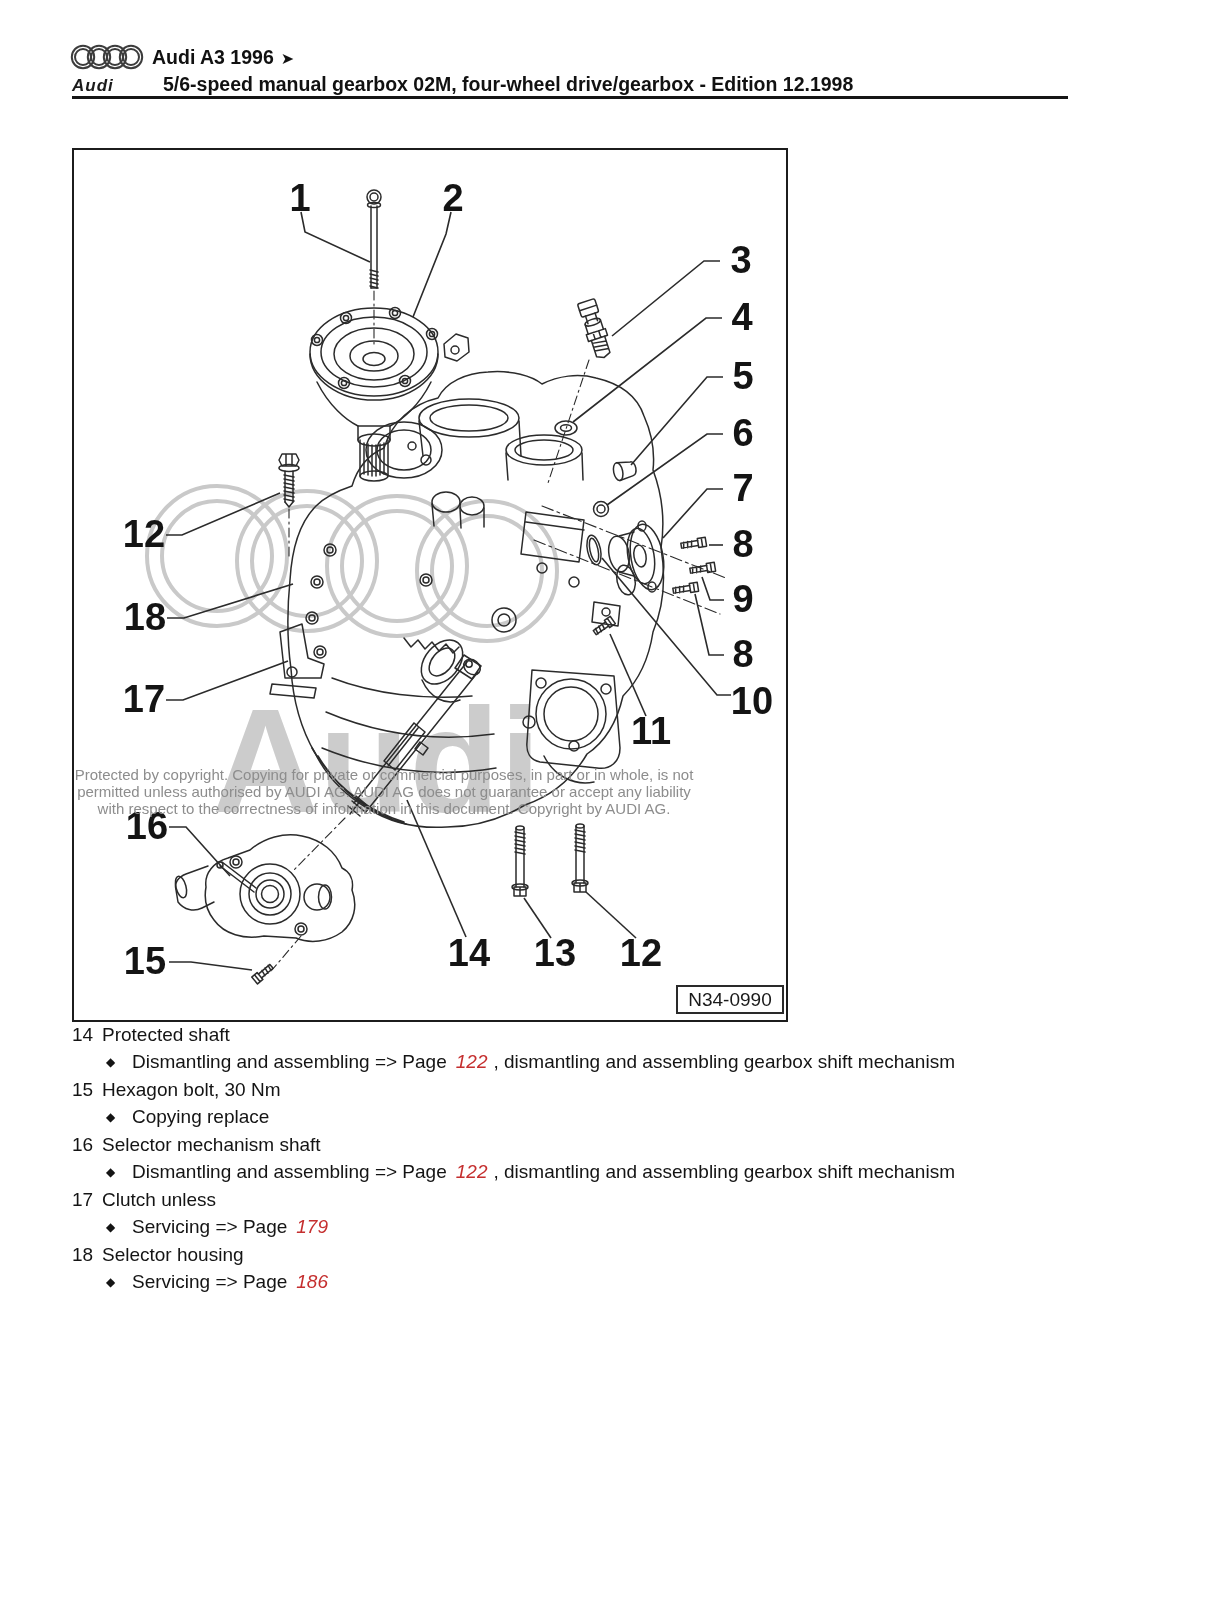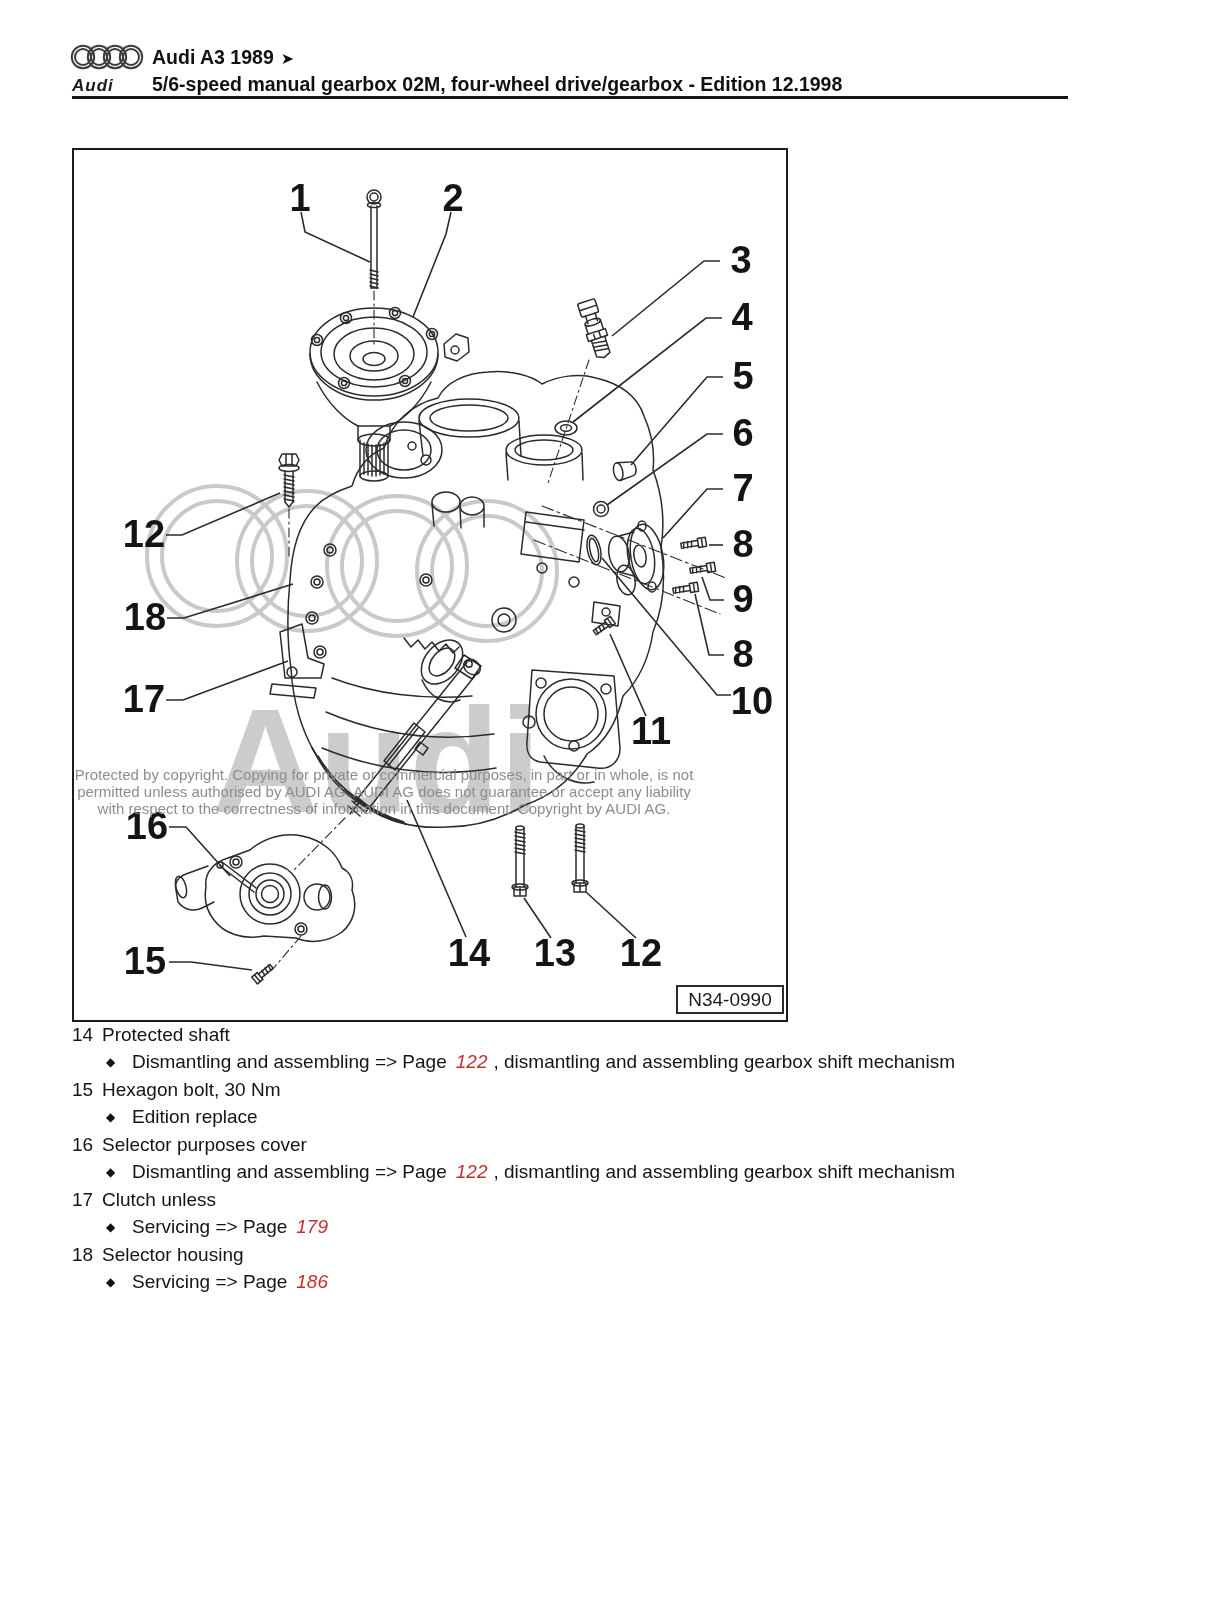--- a/index.html
+++ b/index.html
@@ -7,21 +7,21 @@
     width:1206px;height:1599px;position:relative;background:#ffffff;
     font-family:"Liberation Sans","DejaVu Sans",sans-serif;color:#111;
     overflow:hidden;
   }
   
   .logo-rings{position:absolute;left:70px;top:44px;}
   .logo-word{position:absolute;left:72px;top:76px;font-size:17px;font-weight:bold;
     letter-spacing:1px;color:#1b1b1b;font-style:italic;}
   .hdr-line1{position:absolute;left:152px;top:46px;font-size:19.5px;font-weight:bold;}
   .hdr-line1 .arrow{font-size:16px;margin-left:7px;}
-  .hdr-line2{position:absolute;left:152px;top:73px;font-size:19.5px;font-weight:bold;}
+  .hdr-line2{position:absolute;left:163px;top:73px;font-size:19.5px;font-weight:bold;}
   .hdr-rule{position:absolute;left:72px;top:96px;width:996px;height:3px;background:#151515;}
   
   .fig-frame{position:absolute;left:72px;top:148px;width:712px;height:870px;
     border:2px solid #1c1c1c;}
   .fig-frame svg{position:absolute;left:0;top:0;}
   .fig-id-box{position:absolute;left:602px;top:835px;width:104px;height:25px;
     border:2px solid #2a2a2a;display:flex;align-items:center;justify-content:center;
     font-size:19px;color:#1a1a1a;background:#fff;}
   
   .parts{position:absolute;left:72px;top:1021px;width:1080px;font-size:19px;color:#141414;}
@@ -41,21 +41,21 @@
         <circle cx="13" cy="13" r="8"></circle>
       <circle cx="29" cy="13" r="11.2"></circle>
         <circle cx="29" cy="13" r="8"></circle>
       <circle cx="45" cy="13" r="11.2"></circle>
         <circle cx="45" cy="13" r="8"></circle>
       <circle cx="61" cy="13" r="11.2"></circle>
         <circle cx="61" cy="13" r="8"></circle>
     </g>
   </svg>
   <div class="logo-word">Audi</div>
-  <div class="hdr-line1"><span viewbox="">Audi A3 1989</span><span class="arrow">➤</span></div>
+  <div class="hdr-line1"><span viewbox="">Audi A3 1996</span><span class="arrow">➤</span></div>
   <div class="hdr-line2">5/6-speed manual gearbox 02M, four-wheel drive/gearbox - Edition 12.1998</div>
   <div class="hdr-rule"></div>
 </div>
 
 <div class="fig-frame">
   <svg width="712" height="870" viewBox="0 0 712 870">
 
     <g fill="none" stroke="#c9c9c9" stroke-width="4">
       <circle cx="143" cy="406" r="70"></circle>
         <circle cx="143" cy="406" r="55"></circle>
@@ -351,23 +351,23 @@
 
   <div class="fig-id-box">N34-0990</div>
 </div>
 
 <div class="parts">
 
   <div class="pl-row"><span class="pl-num">14</span><span>Protected shaft</span></div>
   <div class="pl-row pl-note"><span class="pl-bullet">◆</span><span>Dismantling and assembling =&gt; Page</span><span class="pl-page">122</span><span>, dismantling and assembling gearbox shift mechanism</span></div>
 
   <div class="pl-row"><span class="pl-num">15</span><span>Hexagon bolt, 30 Nm</span></div>
-  <div class="pl-row pl-note"><span class="pl-bullet">◆</span><span>Edition replace</span></div>
-
-  <div class="pl-row"><span class="pl-num">16</span><span>Selector purposes cover</span></div>
+  <div class="pl-row pl-note"><span class="pl-bullet">◆</span><span>Copying replace</span></div>
+
+  <div class="pl-row"><span class="pl-num">16</span><span>Selector mechanism shaft</span></div>
   <div class="pl-row pl-note"><span class="pl-bullet">◆</span><span>Dismantling and assembling =&gt; Page</span><span class="pl-page">122</span><span>, dismantling and assembling gearbox shift mechanism</span></div>
 
   <div class="pl-row"><span class="pl-num">17</span><span>Clutch unless</span></div>
   <div class="pl-row pl-note"><span class="pl-bullet">◆</span><span>Servicing =&gt; Page</span><span class="pl-page">179</span></div>
 
   <div class="pl-row"><span class="pl-num">18</span><span>Selector housing</span></div>
   <div class="pl-row pl-note"><span class="pl-bullet">◆</span><span>Servicing =&gt; Page</span><span class="pl-page">186</span></div>
 </div>
 
 </body></html>

